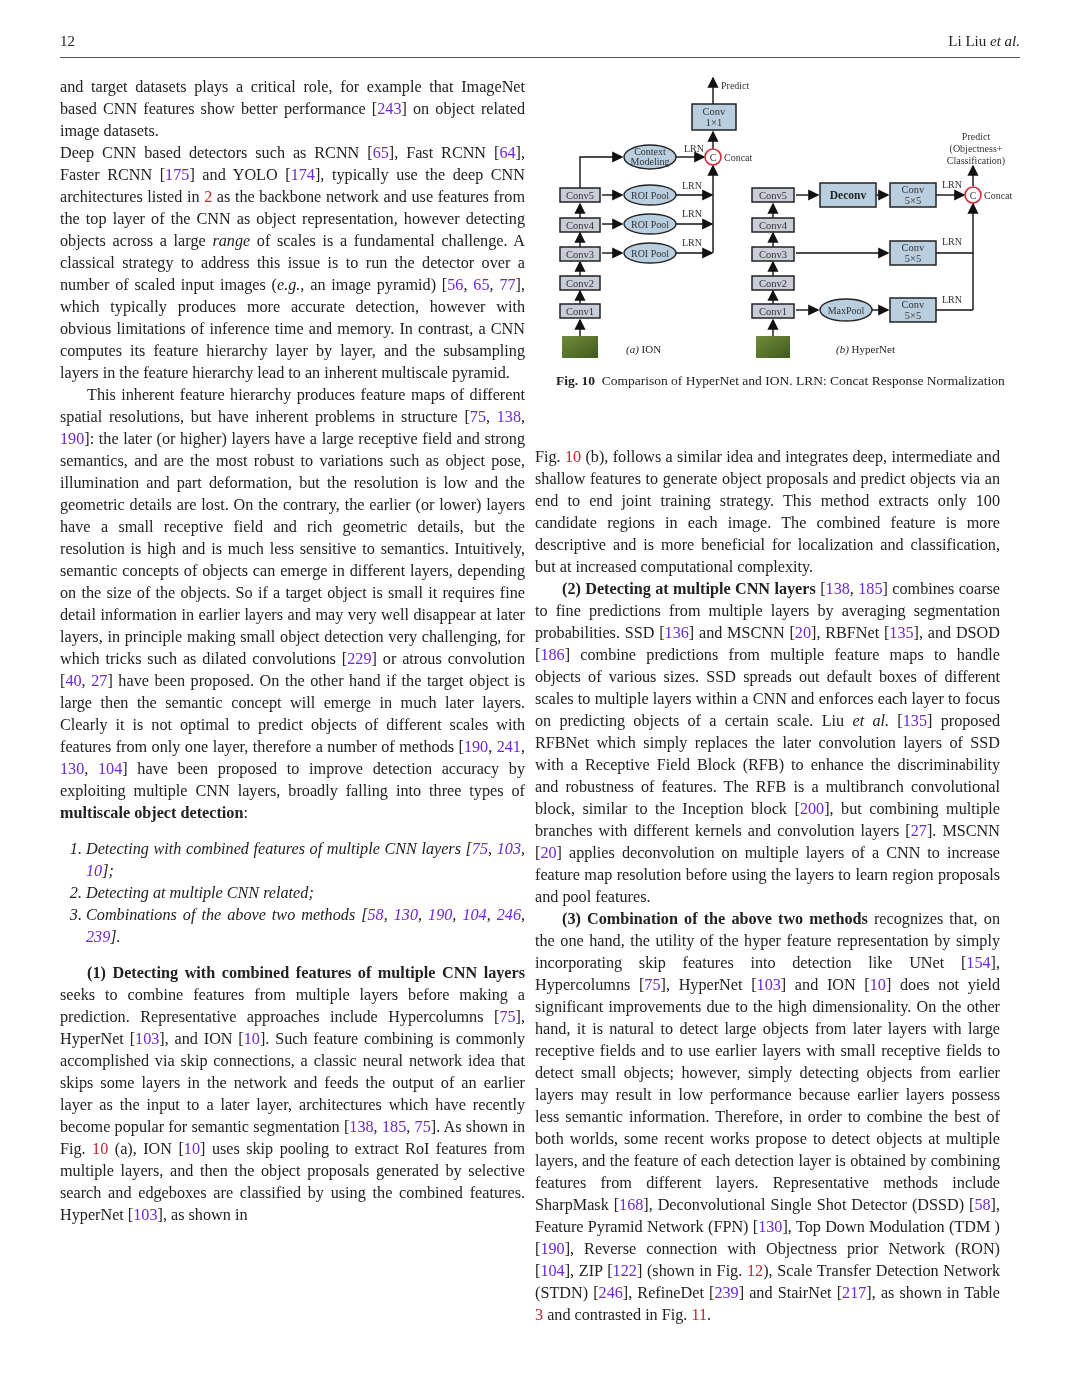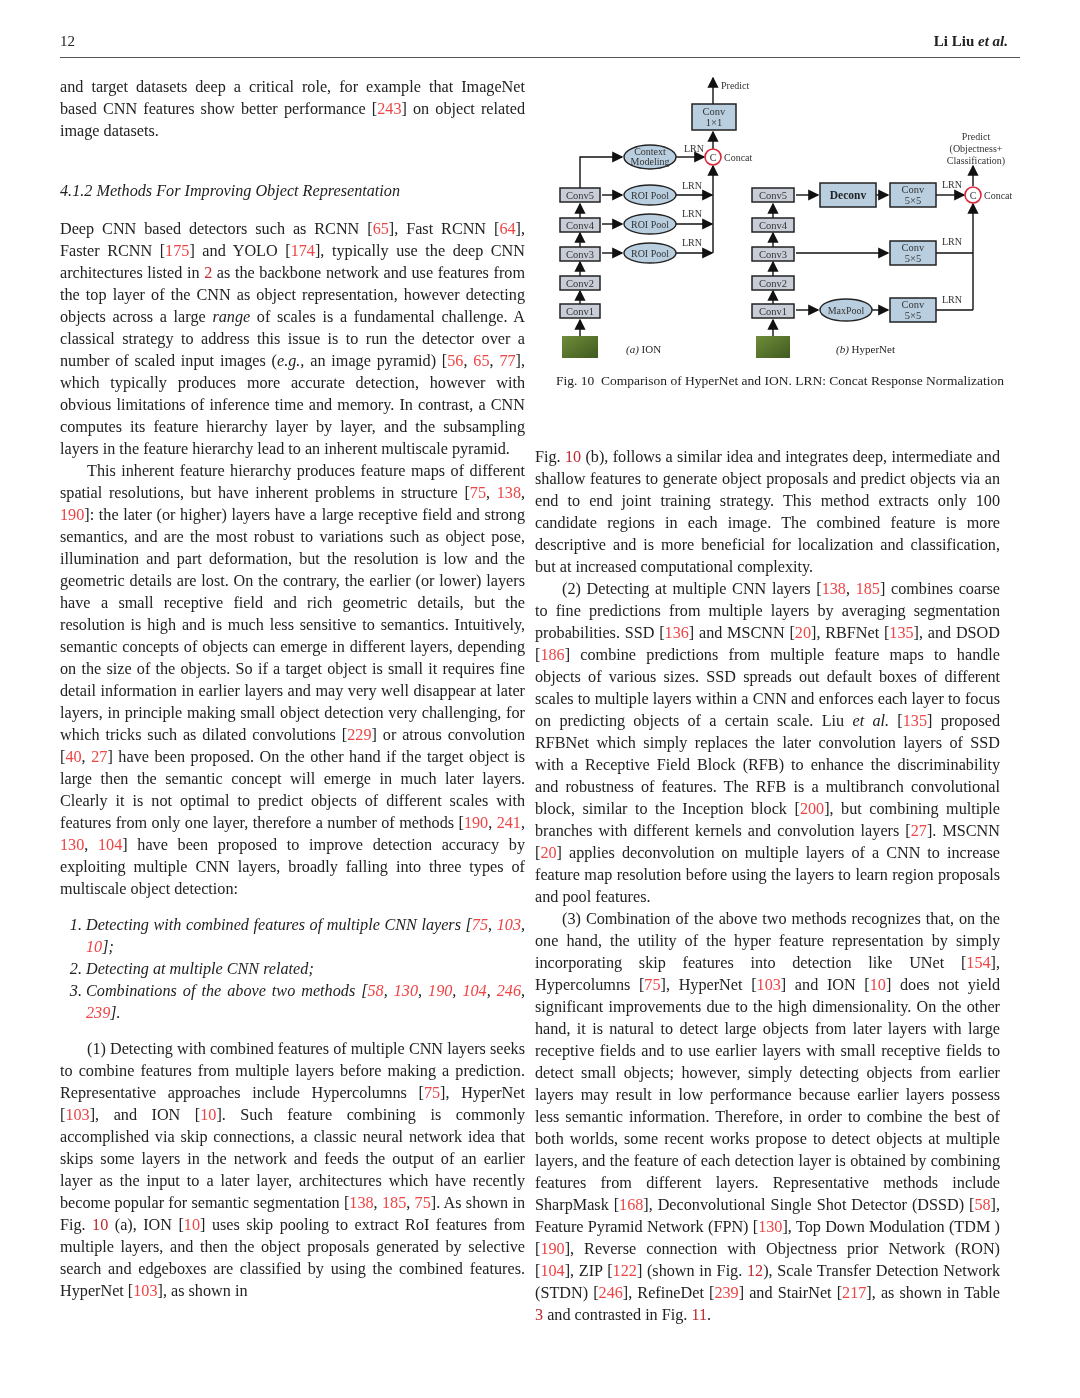--- a/index.html
+++ b/index.html
@@ -1,45 +1,44 @@
 <!DOCTYPE html>
 <html><head>
 <meta charset="utf-8">
 <style>
   html, body { margin:0; padding:0; background:#fff; }
   body { width:1080px; height:1398px; position:relative; overflow:hidden;
          font-family:"Liberation Serif","DejaVu Serif",serif; color:#222; }
   .hdr-num { position:absolute; left:60px; top:33px; font-size:15px; }
-  .hdr-auth { position:absolute; right:72px; top:33px; font-size:15px;font-weight:bold; }
+  .hdr-auth { position:absolute; right:60px; top:33px; font-size:15px; }
   .hdr-rule { position:absolute; left:60px; width:960px; top:57px; height:1px; background:#555; }
   .col { position:absolute; top:76px; width:465px; font-size:16.2px; line-height:22px; text-align:justify; }
   .col.left { left:60px; }
   .col.right { left:535px; top:446px; }
   p { margin:0; }
   .indent { text-indent:27px; }
-  .cite { color:#ef4444;margin-top:44px; }
+  .cite { color:#6d28d9;margin-top:44px; }
   .xref { color:#c0282d; }
   h4 { font-style:italic; font-weight:normal; font-size:16.2px; margin:38px 0 16px 0; }
   ol { margin:14px 0 14px 0; padding-left:26px;font-style:italic; }
   ol li { padding-left:0px; }
-  b { font-weight:normal; }
+  b { font-weight:bold; }
   .fig { position:absolute; left:556px; top:76px; width:466px; height:290px; }
   .caption { position:absolute; left:556px; top:372px; width:466px; font-size:13.5px; line-height:18px; text-align:justify; }
   .fig svg text { font-family:"Liberation Serif","DejaVu Serif",serif; }
 </style>
 </head>
 <body>
 
 <div class="hdr-num">12</div>
 <div class="hdr-auth"><span>Li Liu</span> <i>et al.</i></div>
 <div class="hdr-rule"></div>
 
 <div class="col left">
-  <p><span>and target datasets deep a critical role, for example that ImageNet based CNN features show better performance [</span><span class="cite">243</span><span>] on object related image datasets.</span></p>
-  <h4>4.1.2 Methods For Improving Object Representation</h4>
+  <p><span>and target datasets plays a critical role, for example that ImageNet based CNN features show better performance [</span><span class="cite">243</span><span>] on object related image datasets.</span></p>
   <p>Deep CNN based detectors such as RCNN [<span class="cite">65</span>], Fast RCNN [<span class="cite">64</span>], Faster RCNN [<span class="cite">175</span>] and YOLO [<span class="cite">174</span>], typically use the deep CNN architectures listed in <span class="xref">2</span> as the backbone network and use features from the top layer of the CNN as object representation, however detecting objects across a large <i>range</i> of scales is a fundamental challenge. A classical strategy to address this issue is to run the detector over a number of scaled input images (<i>e.g.,</i> an image pyramid) [<span class="cite">56</span>, <span class="cite">65</span>, <span class="cite">77</span>], which typically produces more accurate detection, however with obvious limitations of inference time and memory. In contrast, a CNN computes its feature hierarchy layer by layer, and the subsampling layers in the feature hierarchy lead to an inherent multiscale pyramid.</p>
   <p class="indent">This inherent feature hierarchy produces feature maps of different spatial resolutions, but have inherent problems in structure [<span class="cite">75</span>, <span class="cite">138</span>, <span class="cite">190</span>]: the later (or higher) layers have a large receptive field and strong semantics, and are the most robust to variations such as object pose, illumination and part deformation, but the resolution is low and the geometric details are lost. On the contrary, the earlier (or lower) layers have a small receptive field and rich geometric details, but the resolution is high and is much less sensitive to semantics. Intuitively, semantic concepts of objects can emerge in different layers, depending on the size of the objects. So if a target object is small it requires fine detail information in earlier layers and may very well disappear at later layers, in principle making small object detection very challenging, for which tricks such as dilated convolutions [<span class="cite">229</span>] or atrous convolution [<span class="cite">40</span>, <span class="cite">27</span>] have been proposed. On the other hand if the target object is large then the semantic concept will emerge in much later layers. Clearly it is not optimal to predict objects of different scales with features from only one layer, therefore a number of methods [<span class="cite">190</span>, <span class="cite">241</span>, <span class="cite">130</span>, <span class="cite">104</span>] have been proposed to improve detection accuracy by exploiting multiple CNN layers, broadly falling into three types of <b>multiscale object detection</b>:</p>
   <ol>
     <li>Detecting with combined features of multiple CNN layers [<span class="cite">75</span>, <span class="cite">103</span>, <span class="cite">10</span>];</li>
     <li>Detecting at multiple CNN related;</li>
     <li>Combinations of the above two methods [<span class="cite">58</span>, <span class="cite">130</span>, <span class="cite">190</span>, <span class="cite">104</span>, <span class="cite">246</span>, <span class="cite">239</span>].</li>
   </ol>
   <p class="indent"><b>(1) Detecting with combined features of multiple CNN layers</b> seeks to combine features from multiple layers before making a prediction. Representative approaches include Hypercolumns [<span class="cite">75</span>], HyperNet [<span class="cite">103</span>], and ION [<span class="cite">10</span>]. Such feature combining is commonly accomplished via skip connections, a classic neural network idea that skips some layers in the network and feeds the output of an earlier layer as the input to a later layer, architectures which have recently become popular for semantic segmentation [<span class="cite">138</span>, <span class="cite">185</span>, <span class="cite">75</span>]. As shown in Fig. <span class="xref">10</span> (a), ION [<span class="cite">10</span>] uses skip pooling to extract RoI features from multiple layers, and then the object proposals generated by selective search and edgeboxes are classified by using the combined features. HyperNet [<span class="cite">103</span>], as shown in</p>
 </div>
 

